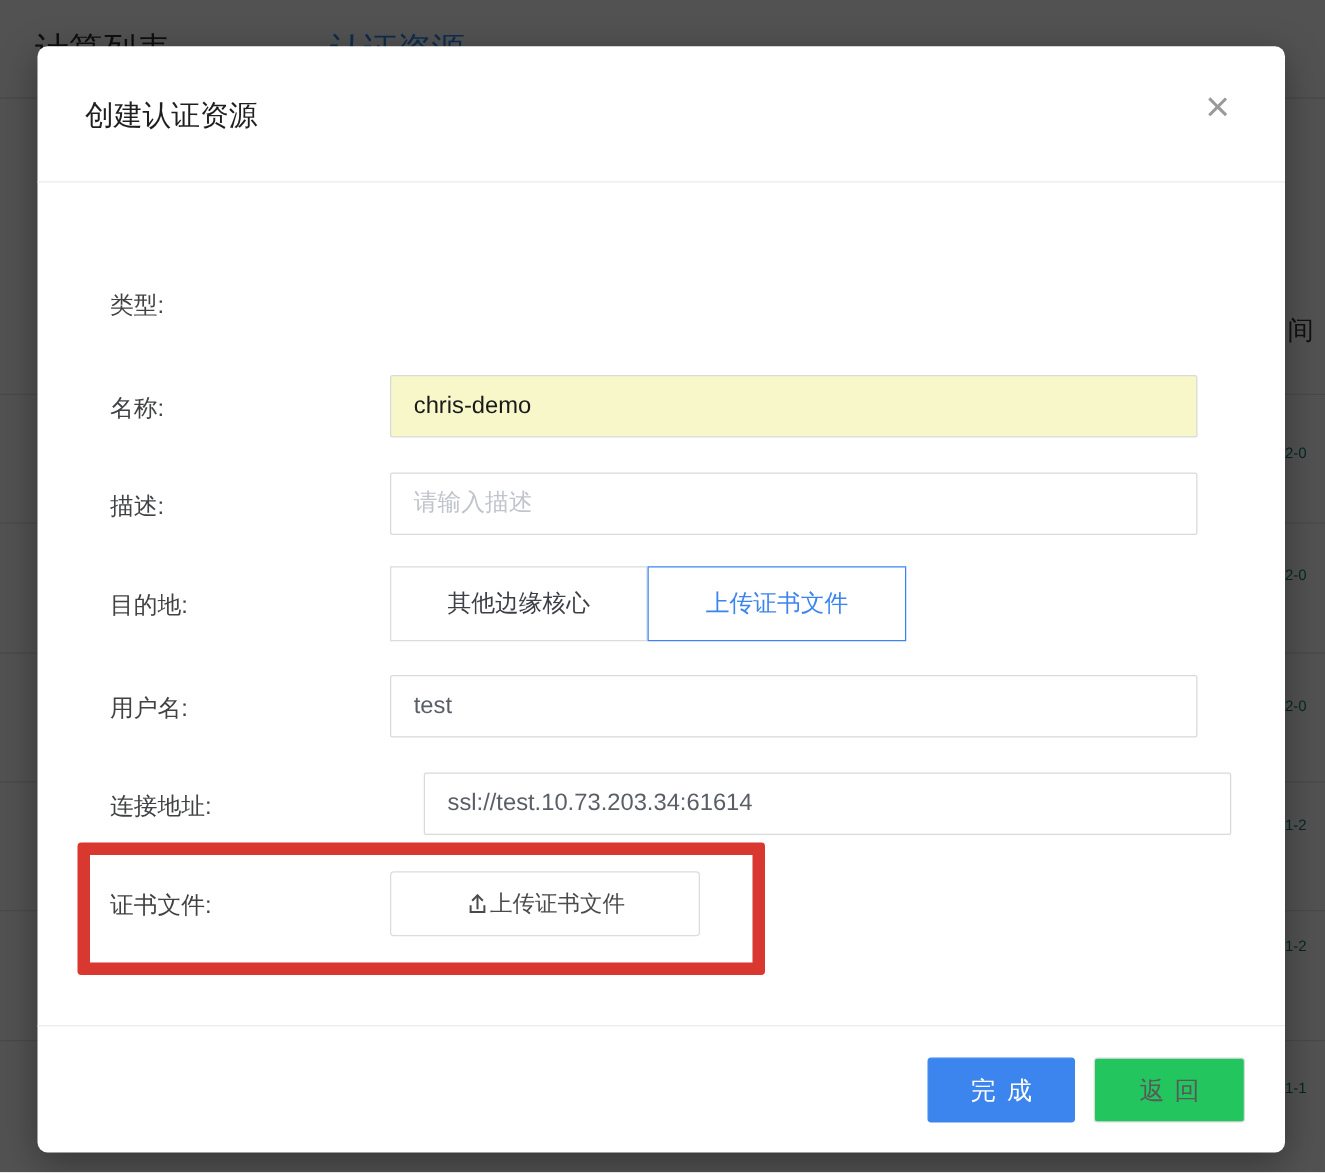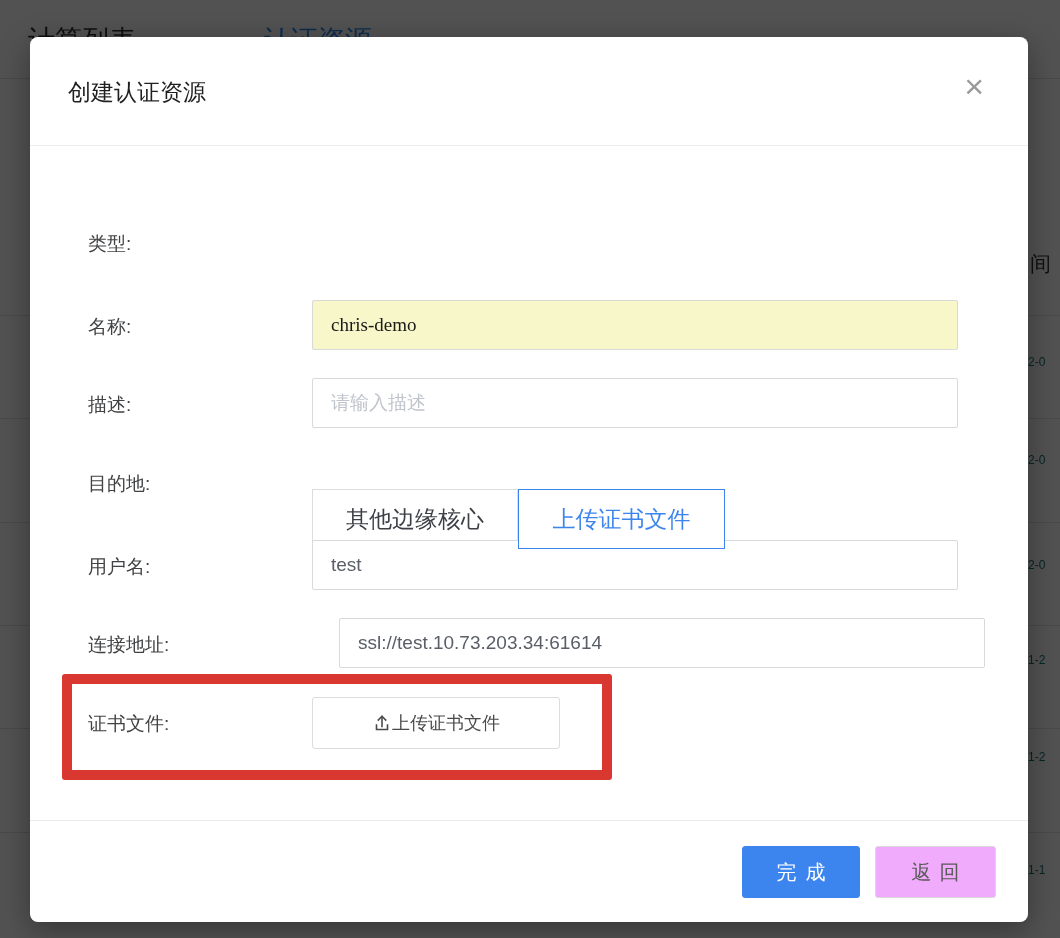--- a/index.html
+++ b/index.html
@@ -26,39 +26,39 @@
   .modal-close{position:absolute;right:44px;top:32px;font-size:34px;line-height:34px;color:#9a9a9a;cursor:pointer;}
 
   .form-label{position:absolute;left:58px;width:210px;font-size:19px;color:#404244;}
   .tb{position:absolute;left:282px;width:646px;height:50px;box-sizing:border-box;
       border:1px solid #d9d9d9;border-radius:2px;font-size:19px;padding:0 18px;
       font-family:"Liberation Sans","DejaVu Sans",sans-serif;background:#fff;color:#5a5e66;outline:none;}
   .tb::placeholder{color:#c0c4cc;}
   .tb-type{color:#898d96;}
   .tb-name{background:#f7f7c9;color:#1a1a1a;}
 
-  .seg-btn{position:absolute;height:60px;box-sizing:border-box;background:#fff;font-size:23px;
-           display:flex;align-items:center;justify-content:center;cursor:pointer;margin-top:36px;}
+  .seg-btn{position:absolute;height:60px;box-sizing:border-box;background:#fff;font-size:19px;
+           display:flex;align-items:center;justify-content:center;cursor:pointer;}
   .seg-left{left:282px;top:416px;width:206px;border:1px solid #dcdcdc;color:#3c3f45;}
   .seg-right{left:488px;top:416px;width:207px;border:1px solid #3d85ee;color:#3d85ee;z-index:2;}
 
   .upload-btn{position:absolute;left:282px;top:660px;width:248px;height:52px;box-sizing:border-box;
               border:1px solid #dcdcdc;border-radius:3px;background:#fff;display:flex;align-items:center;
               justify-content:center;font-size:18px;color:#4a4a4a;cursor:pointer;}
   .upload-icon{width:20px;height:20px;flex:0 0 auto;}
 
   .annotation{position:absolute;left:32px;top:637px;width:550px;height:106px;box-sizing:border-box;
               border:10px solid #d8382f;border-radius:3px;pointer-events:none;z-index:5;}
 
   .footer-divider{position:absolute;left:0;right:0;top:783px;height:1px;background:#ebebeb;}
   .btn{position:absolute;top:809px;height:52px;box-sizing:border-box;border-radius:3px;font-size:20px;
        display:flex;align-items:center;justify-content:center;cursor:pointer;}
   .btn-primary{left:712px;width:118px;background:#3d85ee;color:#ffffff;border:1px solid #3d85ee;
                letter-spacing:9px;padding-left:9px;}
-  .btn-default{left:845px;width:121px;background:#f0abfc;color:#595959;border:1px solid #d9d9d9;
+  .btn-default{left:845px;width:121px;background:#22c55e;color:#595959;border:1px solid #d9d9d9;
                letter-spacing:8px;padding-left:8px;}
 </style>
 </head>
 <body>
 
 <div class="screen">
 
   <div class="bg-page">
     <div class="tabbar">
       <div class="tab tab-inactive">计算列表</div>
@@ -84,21 +84,21 @@
   <div class="modal">
 
     <div class="modal-header">
       <div class="modal-title">创建认证资源</div>
       <div class="modal-close">×</div>
     </div>
 
     <div class="form-label" style="top:194px">类型:</div>
 
     <div class="form-label" style="top:277px">名称:</div>
-    <input class="tb tb-name" style="top: 263px; font-family: Liberation Serif, serif;" type="text" value="chris-demo">
+    <input class="tb tb-name" style="top: 263px;" type="text" value="chris-demo">
 
     <div class="form-label" style="top:355px">描述:</div>
     <input class="tb" style="top: 341px;" type="text" placeholder="请输入描述">
 
     <div class="form-label" style="top:434px">目的地:</div>
     <div class="seg-btn seg-left">其他边缘核心</div>
     <div class="seg-btn seg-right">上传证书文件</div>
 
     <div class="form-label" style="top:517px">用户名:</div>
     <input class="tb" style="top: 503px;" type="text" value="test">

